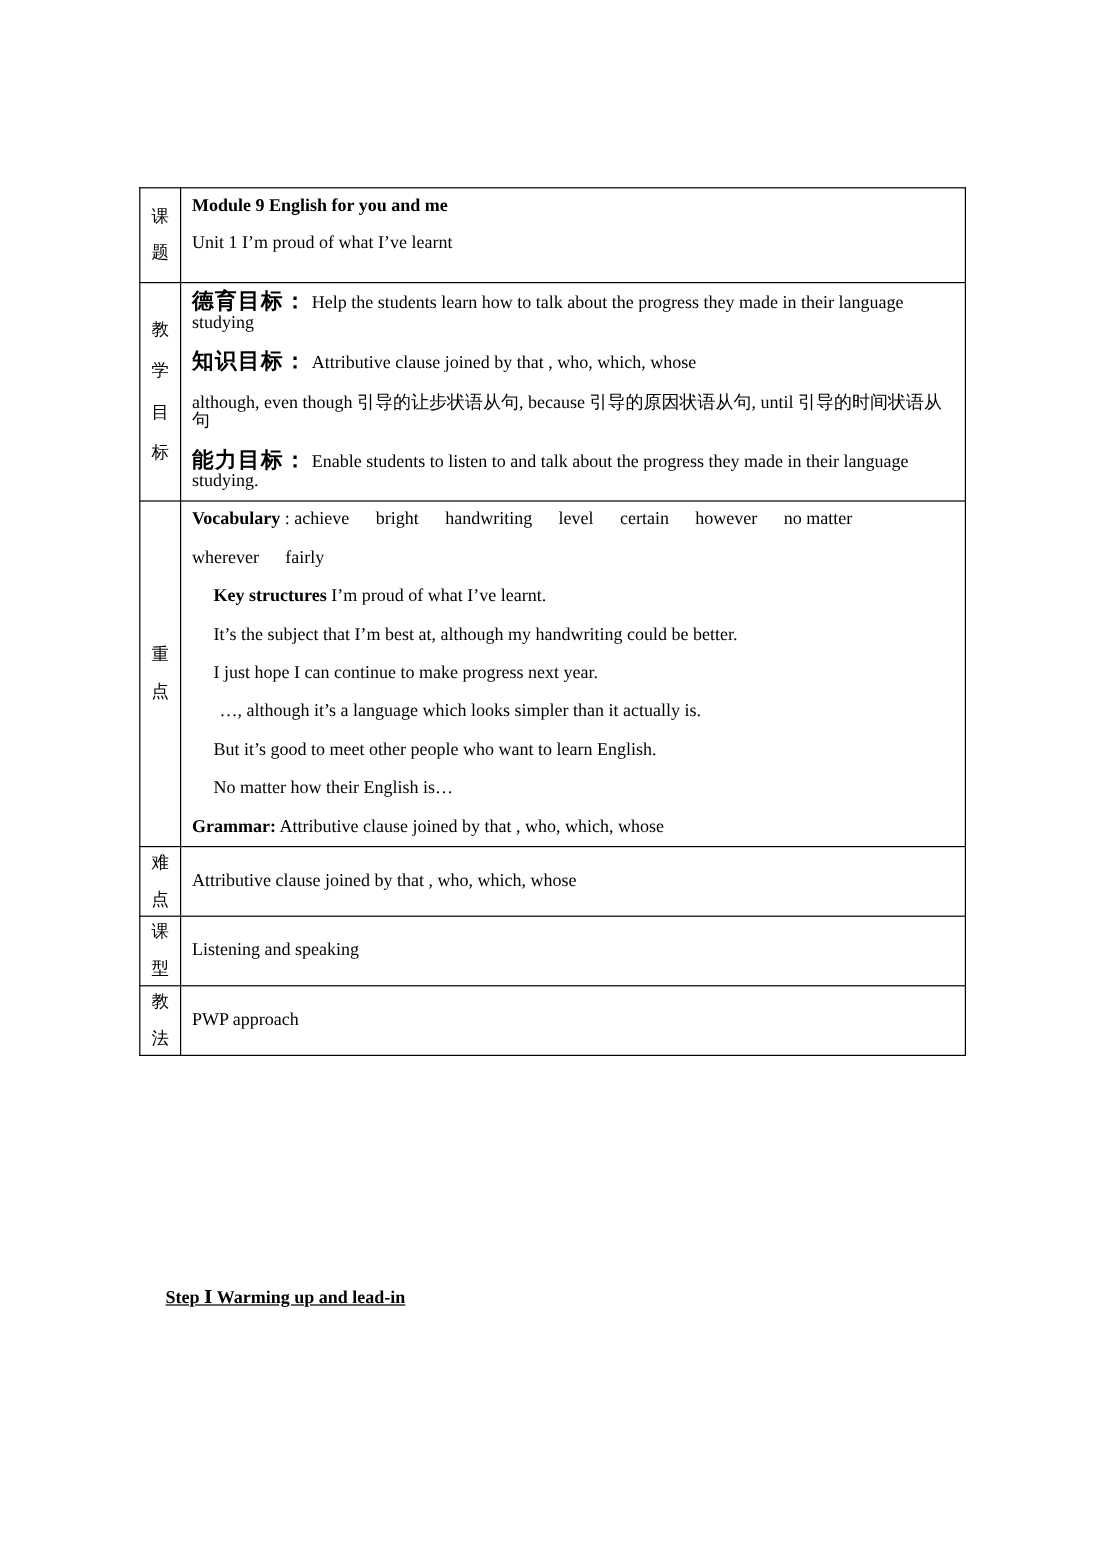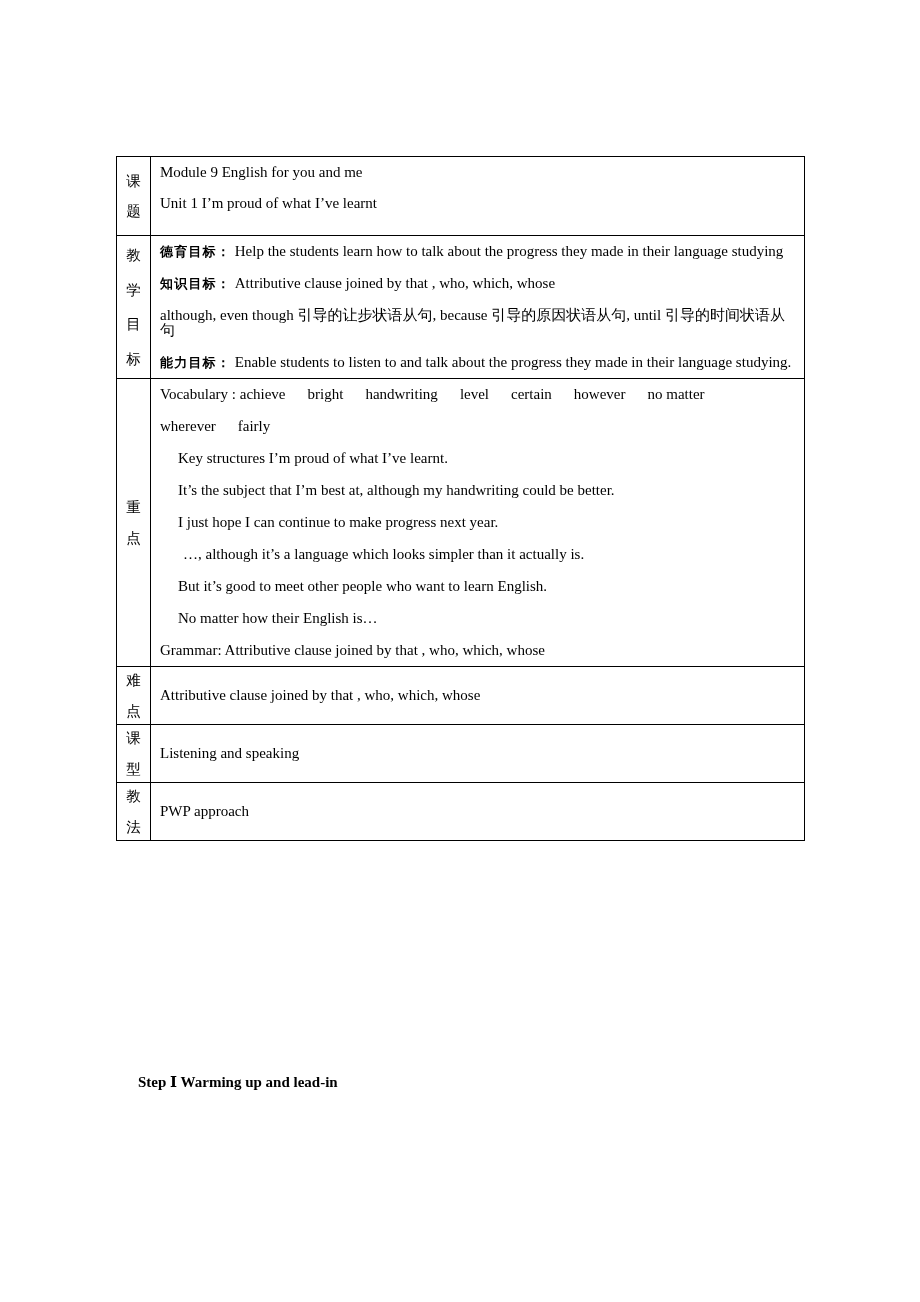--- a/index.html
+++ b/index.html
@@ -60,25 +60,25 @@
     font-size: 15px;
   }
 
   .ln {
     line-height: 1.0;
     margin: 0 0 17px 0;
     white-space: normal;
   }
   .ln:last-child { margin-bottom: 0; }
 
-  .b { font-weight: normal; }
+  .b { font-weight: bold; }
   .objlabel {
     font-family: Liberation Mono, monospace;
     font-weight: bold;
-    font-size: 13px;
+    font-size: 18px;
     letter-spacing: 1.2px;
   }
 
   
   .title-cell .ln { margin-bottom: 16px; }
 
   
   .vocab-word { margin-right: 22px; }
   .vocab-word.last { margin-right: 16px; }
 
@@ -91,20 +91,21 @@
     left: 116px;
     top: 1075px;
     width: 700px;
     font-size: 15px;
   }
   .below .step-head {
     font-weight: bold;
     padding-left: 22px;
     margin-bottom: 21px;
     line-height: 1.0;
+    text-decoration: underline;
   }
   .below .para {
     padding-left: 21px;
     margin-bottom: 21px;
     line-height: 1.0;
   }
   .below .qitem {
     padding-left: 44px;
     margin-bottom: 21px;
     line-height: 1.0;

